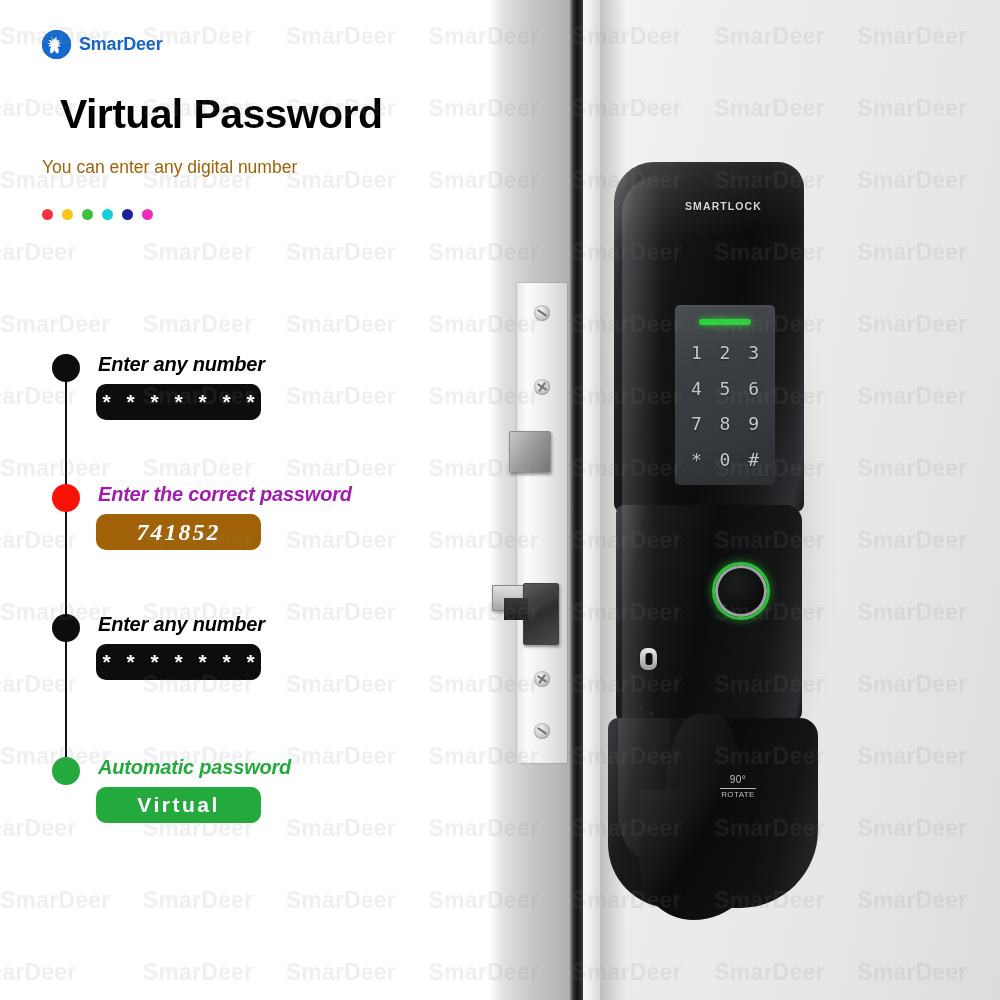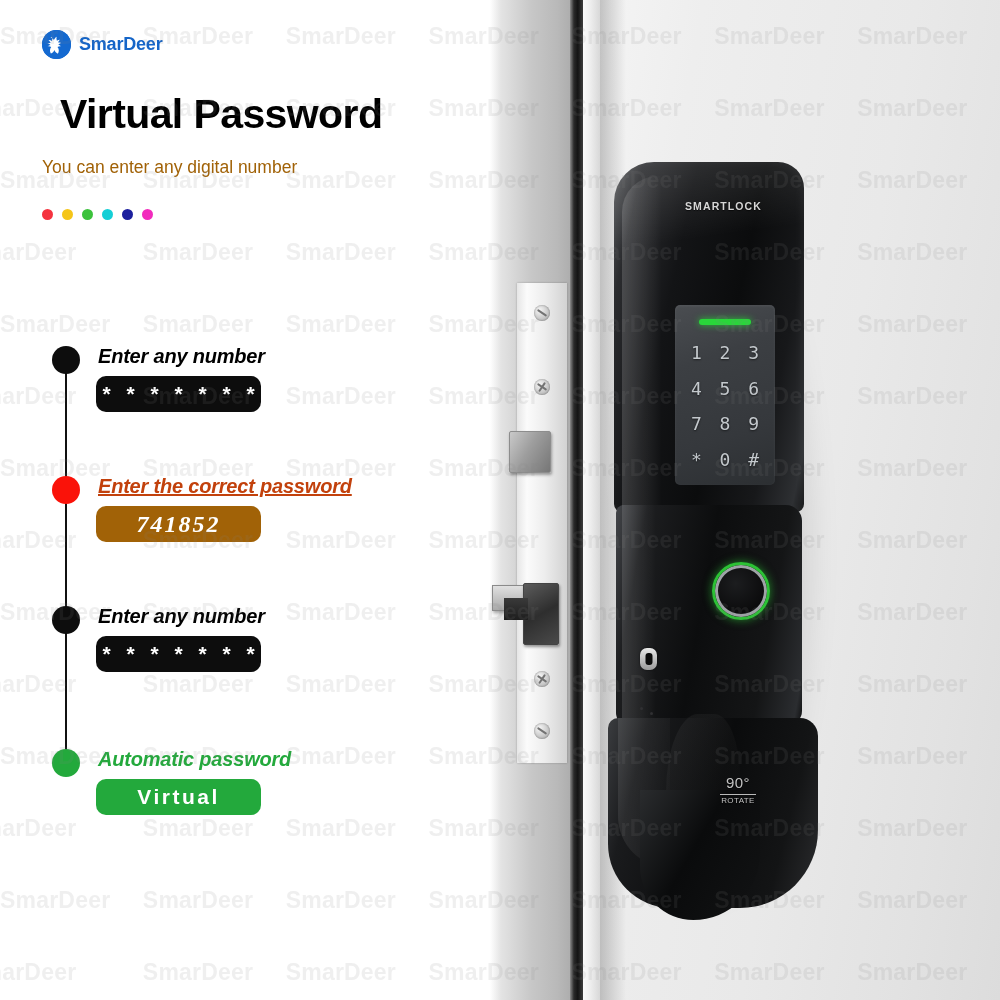--- a/index.html
+++ b/index.html
@@ -177,21 +177,21 @@
   .lock-bot::after{
     content:""; position:absolute; left:58px; top:-4px; width:74px; height:180px;
     border-radius:50% 40% 60% 55%;
     background:linear-gradient(120deg,rgba(255,255,255,.055),rgba(0,0,0,.3));
   }
   .rotate-mark{
     position:absolute; left:224px; top:774px; width:48px; text-align:center;
     color:#c2c2c2; font-size:8px; letter-spacing:.4px; line-height:1.25;
     text-shadow:0 1px 1px rgba(0,0,0,.7);
   }
-  .rotate-mark .deg{ display:block; font-size:15px; }
+  .rotate-mark .deg{ display:block; font-size:10px; }
   .rotate-mark .rule{ display:block; height:1px; background:#b9b9b9; margin:1px 6px; }
   .handle-arc{
     position:absolute; left:150px; top:790px; width:120px; height:130px;
     border-radius:0 0 70px 56px;
     background:linear-gradient(120deg,#2a2c2e 0%,#0a0b0c 45%,#121314 100%);
   }
 
   
   .panel{ position:absolute; left:0; top:0; width:490px; height:1000px; }
 
@@ -206,21 +206,21 @@
     position:absolute; left:60px; top:94px;
     font-size:41px; font-weight:bold; color:#000; letter-spacing:-.6px; line-height:1;
   }
   .subtitle{
     position:absolute; left:42px; top:156px;
     font-size:17.5px; color:#a16207; line-height:1.32;
   }
   .dots{ position:absolute; left:42px; top:209px; display:flex; gap:9px; }
   .dots i{ width:11px; height:11px; border-radius:50%; display:block; }
 
-  .timeline{ position:absolute; left:42px; top:330px; width:430px; height:520px;text-align:center; }
+  .timeline{ position:absolute; left:42px; top:338px; width:430px; height:520px;text-align:center; }
   .spine{
     position:absolute; left:23px; top:32px; width:2px; height:405px; background:#111;
   }
   .node{ position:absolute; left:0; width:430px; }
   .node .bullet{
     position:absolute; left:10px; top:0; width:28px; height:28px; border-radius:50%;
   }
   .node .lbl{
     position:absolute; left:56px; top:-1px;
     font-size:20px; font-weight:bold; font-style:italic; letter-spacing:-.2px;
@@ -345,21 +345,21 @@
       <div class="spine"></div>
 
       <div class="node" style="top:16px">
         <div class="bullet" style="background: rgb(13, 13, 13);"></div>
         <div class="lbl" style="color: rgb(0, 0, 0);">Enter any number</div>
         <div class="pill stars">* * * * * * *</div>
       </div>
 
       <div class="node" style="top:146px">
         <div class="bullet" style="background: rgb(250, 18, 9);"></div>
-        <div class="lbl" style="color: #c2410c; text-decoration: underline;">Enter the correct password</div>
+        <div class="lbl" style="color: #a21caf;">Enter the correct password</div>
         <div class="pill code">741852</div>
       </div>
 
       <div class="node" style="top:276px">
         <div class="bullet" style="background: rgb(13, 13, 13);"></div>
         <div class="lbl" style="color: rgb(0, 0, 0);">Enter any number</div>
         <div class="pill stars">* * * * * * *</div>
       </div>
 
       <div class="node" style="top:419px">

